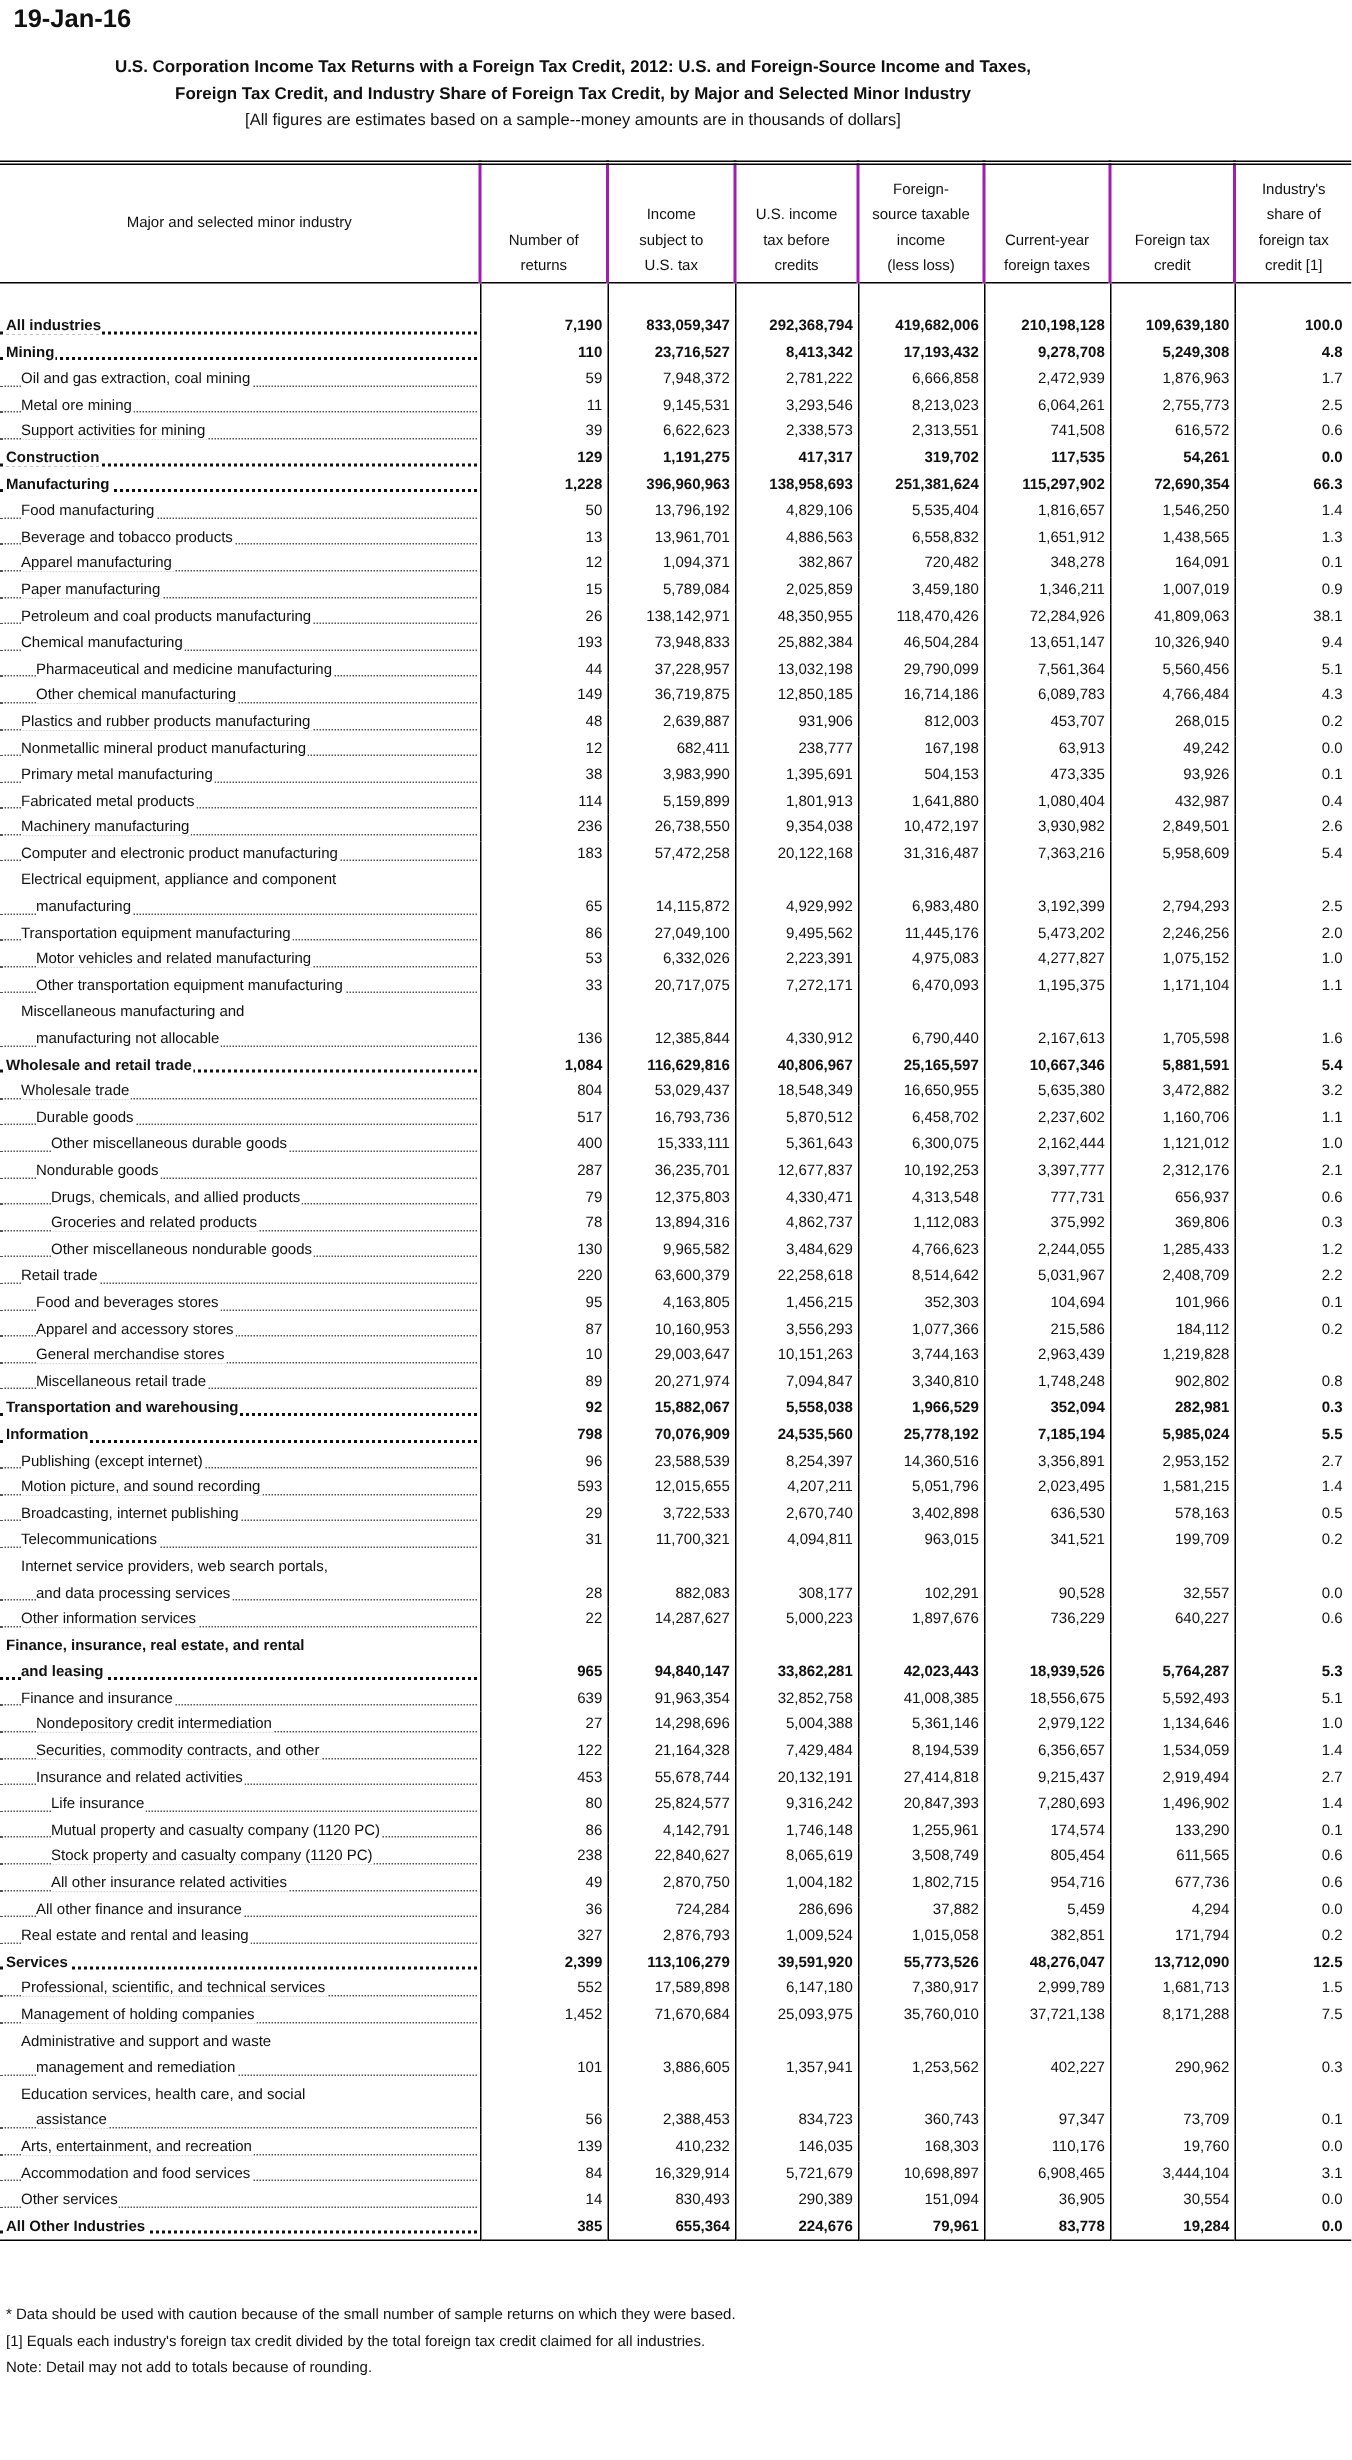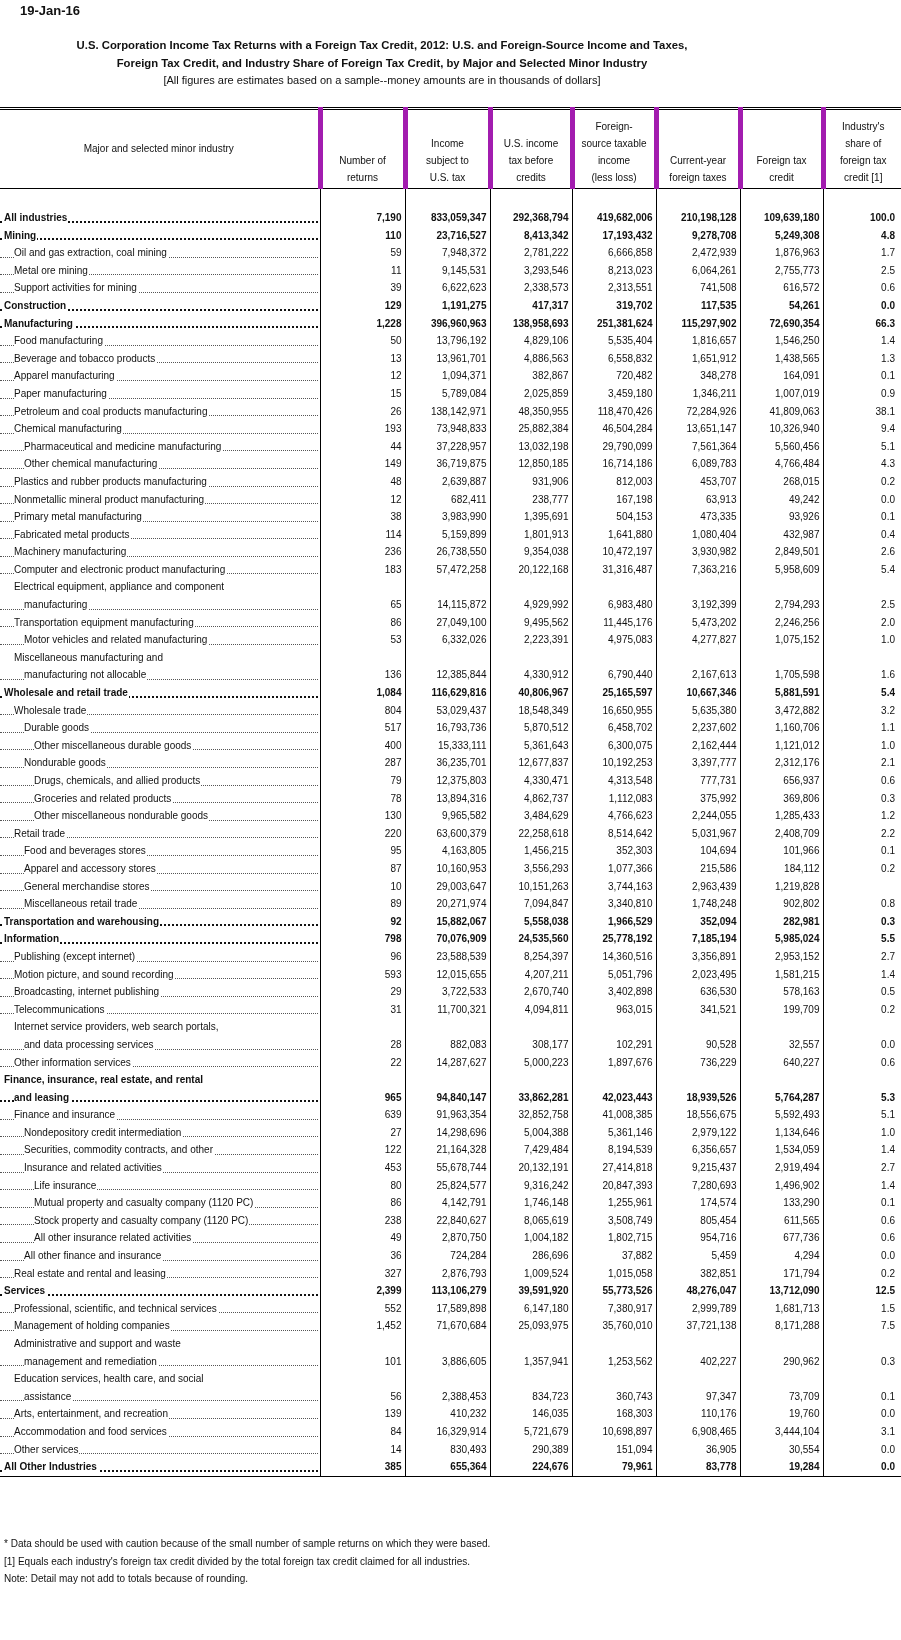--- a/index.html
+++ b/index.html
@@ -1,25 +1,25 @@
 <!DOCTYPE html>
 <html><head>
 <meta charset="utf-8">
 <style>
   html, body { margin:0; padding:0; background:#ffffff; }
   body { width:901px; height:1640px; position:relative; overflow:hidden;
          font-family:"Liberation Sans", sans-serif; color:#111; }
-  .date { position:absolute; left:20px; top:3px; font-size:13px; font-weight:bold; }
+  .date { position:absolute; left:9px; top:3px; font-size:17px; font-weight:bold; }
   .titles { position:absolute; left:0; top:36px; width:764px; text-align:center; }
   .titles .t { font-size:11.3px; font-weight:bold; line-height:18px; }
   .titles .s { font-size:11px; line-height:17px; }
   .tbl-wrap { position:absolute; left:0; top:107px; width:901px; }
   table { border-collapse:collapse; width:901px; table-layout:fixed; font-size:10px; }
   thead tr th { font-weight:normal; font-size:10px; line-height:17px; vertical-align:bottom;
-                text-align:center; padding:0 2px 2px 2px; border-right:5px solid #a21caf; }
+                text-align:center; padding:0 2px 2px 2px; border-right:2px solid #a21caf; }
   thead tr { border-top:3px double #000; border-bottom:1.5px solid #000; height:80px; }
   thead th:last-child { border-right:none; }
   thead th.ind { text-align:center; vertical-align:middle; padding-top:0; }
   tbody td { height:17.6px; padding:0 3px 0 0; line-height:17.6px; text-align:right;
              border-right:1px solid #000; white-space:nowrap; }
   tbody td:last-child { border-right:none; padding-right:6px; }
   tbody td.label { text-align:left; padding-left:4px; overflow:hidden; position:relative; }
   tbody tr.spacer td { height:20px; }
   tbody tr.major td { font-weight:bold; }
   tbody tr.last { border-bottom:1.5px solid #000;margin-top:48px; }
@@ -349,20 +349,30 @@
           <td class="label ind2"><span class="dots"></span><span class="lbl">Motor vehicles and related manufacturing</span></td>
           <td>53</td>
           <td>6,332,026</td>
           <td>2,223,391</td>
           <td>4,975,083</td>
           <td>4,277,827</td>
           <td>1,075,152</td>
           <td>1.0</td>
         </tr>
         <tr>
+          <td class="label ind2"><span class="dots"></span><span class="lbl">Other transportation equipment manufacturing</span></td>
+          <td>33</td>
+          <td>20,717,075</td>
+          <td>7,272,171</td>
+          <td>6,470,093</td>
+          <td>1,195,375</td>
+          <td>1,171,104</td>
+          <td>1.1</td>
+        </tr>
+        <tr>
           <td class="label ind1"><span class="lbl">Miscellaneous manufacturing and</span></td>
           <td></td>
           <td></td>
           <td></td>
           <td></td>
           <td></td>
           <td></td>
           <td></td>
         </tr>
         <tr>

